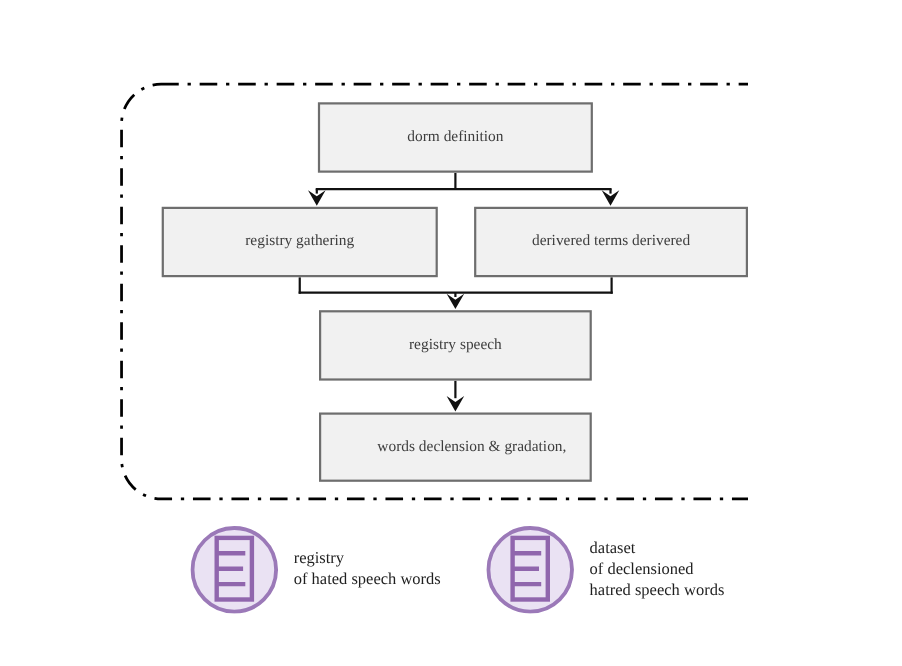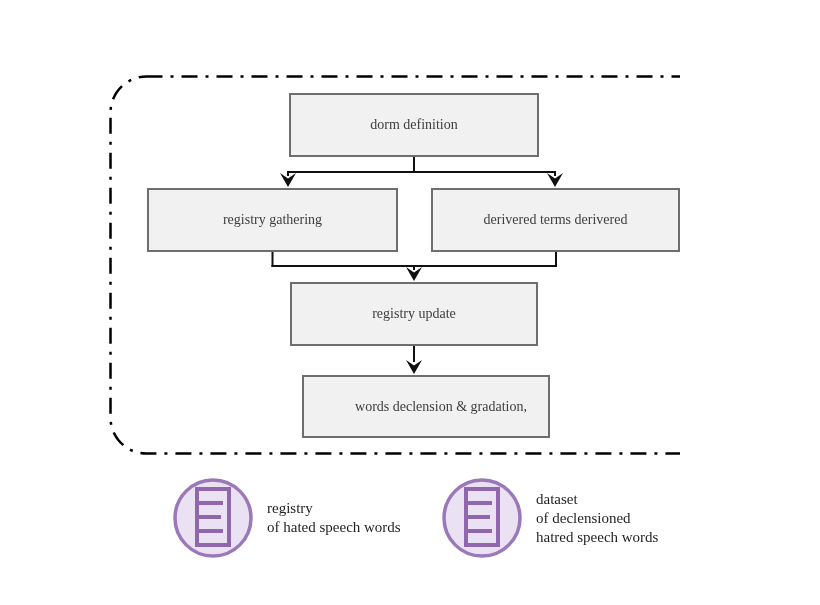--- a/index.html
+++ b/index.html
@@ -37,21 +37,21 @@
     align-items: center;
     justify-content: center;
     font-size: 14px;
     color: #3d3d3d;
     text-align: center;
   }
   .node-dorm      { left: 289px; top:  93px; width: 250px; height: 64px; }
   .node-synonyms  { left: 147px; top: 188px; width: 251px; height: 64px; }
   .node-derived   { left: 431px; top: 188px; width: 249px; height: 64px; }
   .node-registry  { left: 290px; top: 282px; width: 248px; height: 64px; }
-  .node-words     { left: 302px; top: 375px; width: 248px; height: 63px; padding-left: 30px; }
+  .node-words     { left: 290px; top: 375px; width: 248px; height: 63px; padding-left: 30px; }
   .legend-item {
     position: absolute;
     display: flex;
     align-items: center;
   }
   .legend-item-1 { left: 173px; top: 478px; }
   .legend-item-2 { left: 442px; top: 478px; }
   .ledger-icon { width: 80px; height: 80px; flex: 0 0 auto; }
   .ledger-circle { fill: #eae2f3; stroke: #9b79b8; stroke-width: 3.5; }
   .ledger-rect  { fill: none; stroke: #9066ad; stroke-width: 4; }
@@ -93,21 +93,21 @@
   <div class="node node-dorm">
     <span>dorm definition</span>
   </div>
   <div class="node node-synonyms">
     <span>registry gathering</span>
   </div>
   <div class="node node-derived">
     <span>derivered terms derivered</span>
   </div>
   <div class="node node-registry">
-    <span>registry update</span>
+    <span>registry speech</span>
   </div>
   <div class="node node-words">
     <span>words declension &amp; gradation,</span>
   </div>
 
   <div class="legend-item legend-item-1">
     <svg class="ledger-icon" viewBox="0 0 80 80" xmlns="http://www.w3.org/2000/svg">
       <circle class="ledger-circle" cx="40" cy="40" r="38"></circle>
       <rect class="ledger-rect" x="24" y="11" width="32" height="56"></rect>
       <line class="ledger-line" x1="24" y1="25" x2="50" y2="25"></line>

